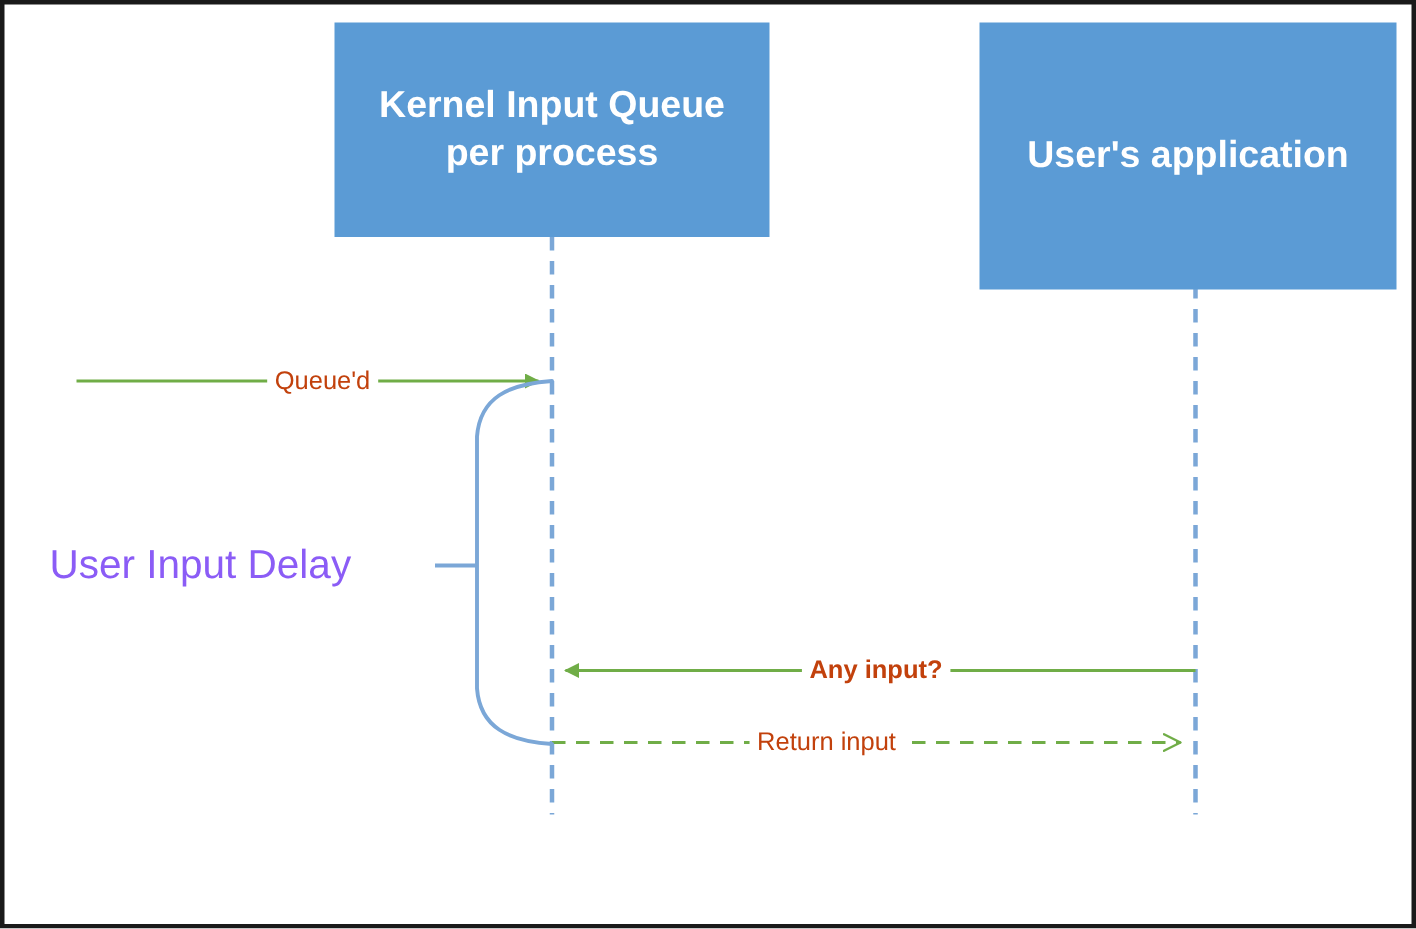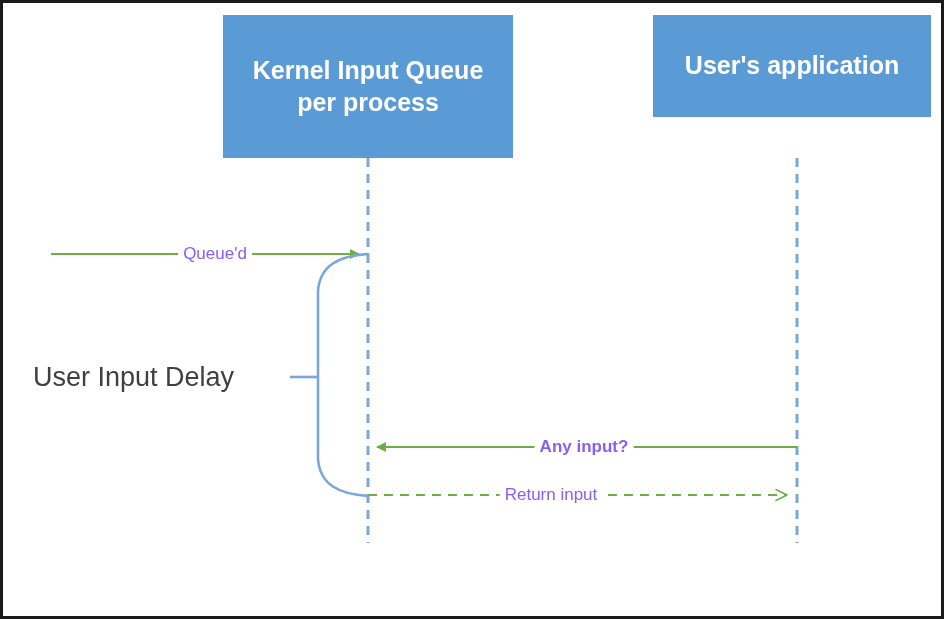--- a/index.html
+++ b/index.html
@@ -44,47 +44,47 @@
     top: 12px;
     width: 290px;
     height: 143px;
     font-size: 25px;
     padding: 0 10px;
   }
   #actor-app {
     left: 650px;
     top: 12px;
     width: 278px;
-    height: 102px;
+    height: 178px;
     font-size: 25px;
     padding: 0 10px;
   }
   .actor-label {
     white-space: pre-line;
   }
   
   .msg-label {
     position: absolute;
-    color: #8b5cf6;
+    color: #c2410c;
     font-size: 17px;
     background: #ffffff;
     padding: 0 5px;
     white-space: nowrap;
     transform: translate(-50%, -50%);
   }
   #label-queued { left: 212px; top: 251px; }
   #label-any-input { left: 581px; top: 444px; font-weight: bold; }
   #label-return-input { left: 548px; top: 492px; }
   
   #label-user-input-delay {
     position: absolute;
     left: 30px;
     top: 374px;
     transform: translateY(-50%);
-    color: #404040;
+    color: #8b5cf6;
     font-size: 27px;
     white-space: nowrap;
   }
 </style>
 </head>
 <body>
 
 <div id="canvas">
 
   <svg class="diagram-svg" viewBox="0 0 944 619">

